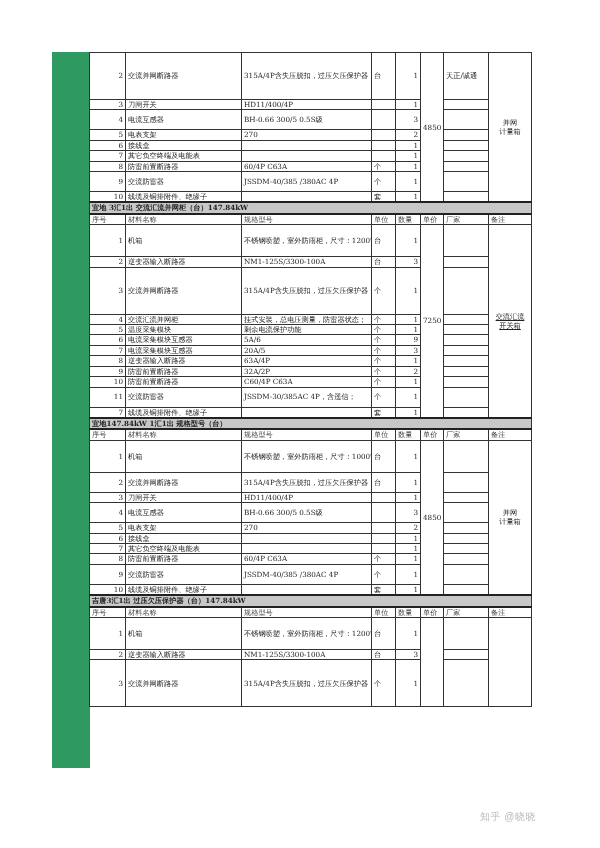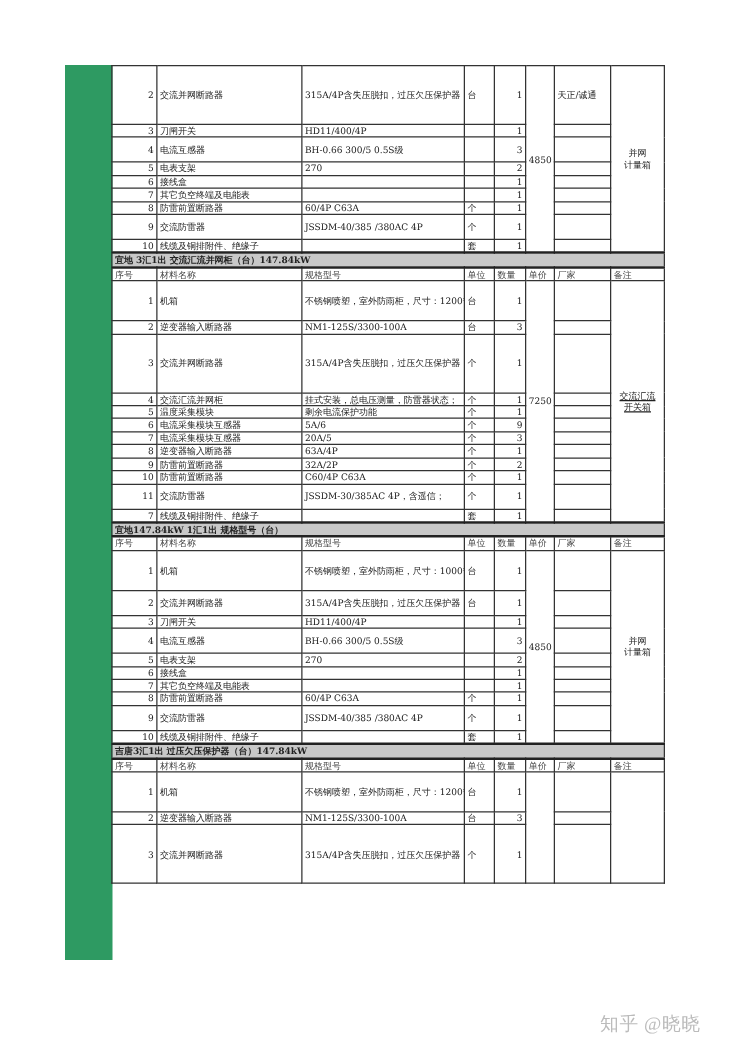--- a/index.html
+++ b/index.html
@@ -6,21 +6,21 @@
   body{width:600px;height:848px;position:relative;overflow:hidden;font-family:"DejaVu Serif","Liberation Serif",serif;color:#222;}
   .green-band{position:absolute;left:52px;top:52px;width:38px;height:716px;background:#2e9a62;}
   table.sheet{position:absolute;left:89px;top:52px;border-collapse:collapse;table-layout:fixed;width:442px;font-size:7.2px;line-height:9.4px;}
   table.sheet td{border:1px solid #333;padding:0 2px;vertical-align:middle;overflow:hidden;white-space:nowrap;}
   td.num{text-align:right;padding-right:2px;}
   td.wrap{white-space:normal;word-break:break-all;}
   td.center{text-align:center;}
   td.qty{text-align:right;}
   tr.sec td{background:#c8c8c8;font-weight:bold;border-top:2px solid #222;border-bottom:2px solid #222;}
   tr.hdr td{color:#444;}
-  .watermark{position:absolute;left:480px;top:810px;font-size:15px;color:#bbb;font-family:Liberation Serif, serif;letter-spacing:0.5px;}
+  .watermark{position:absolute;left:480px;top:810px;font-size:10px;color:#bbb;font-family:Liberation Sans, sans-serif;letter-spacing:0.5px;}
 </style>
 </head>
 <body>
 
 <div class="green-band"></div>
 
 <table class="sheet">
   <colgroup>
     <col style="width:36px">
       <col style="width:116px">

